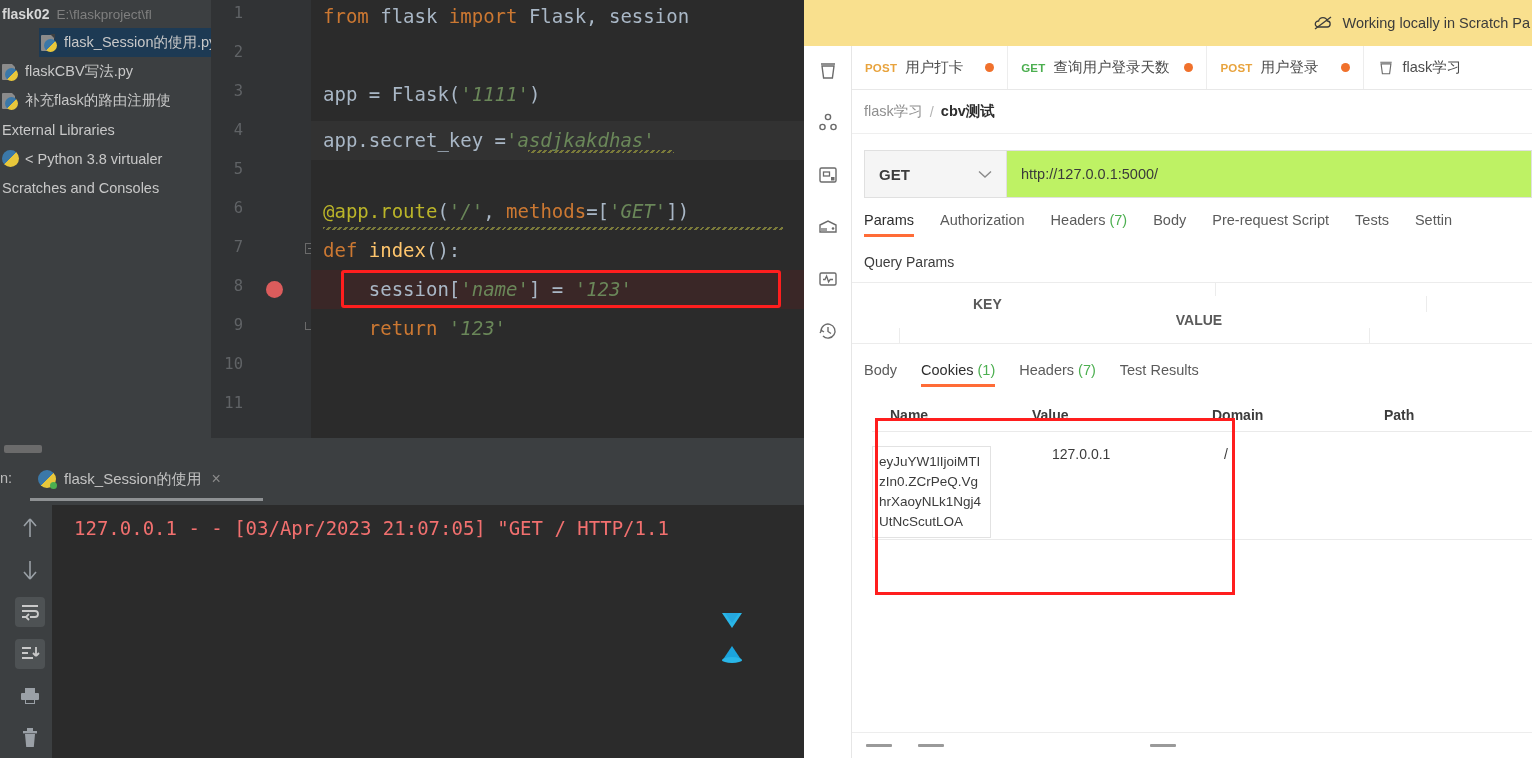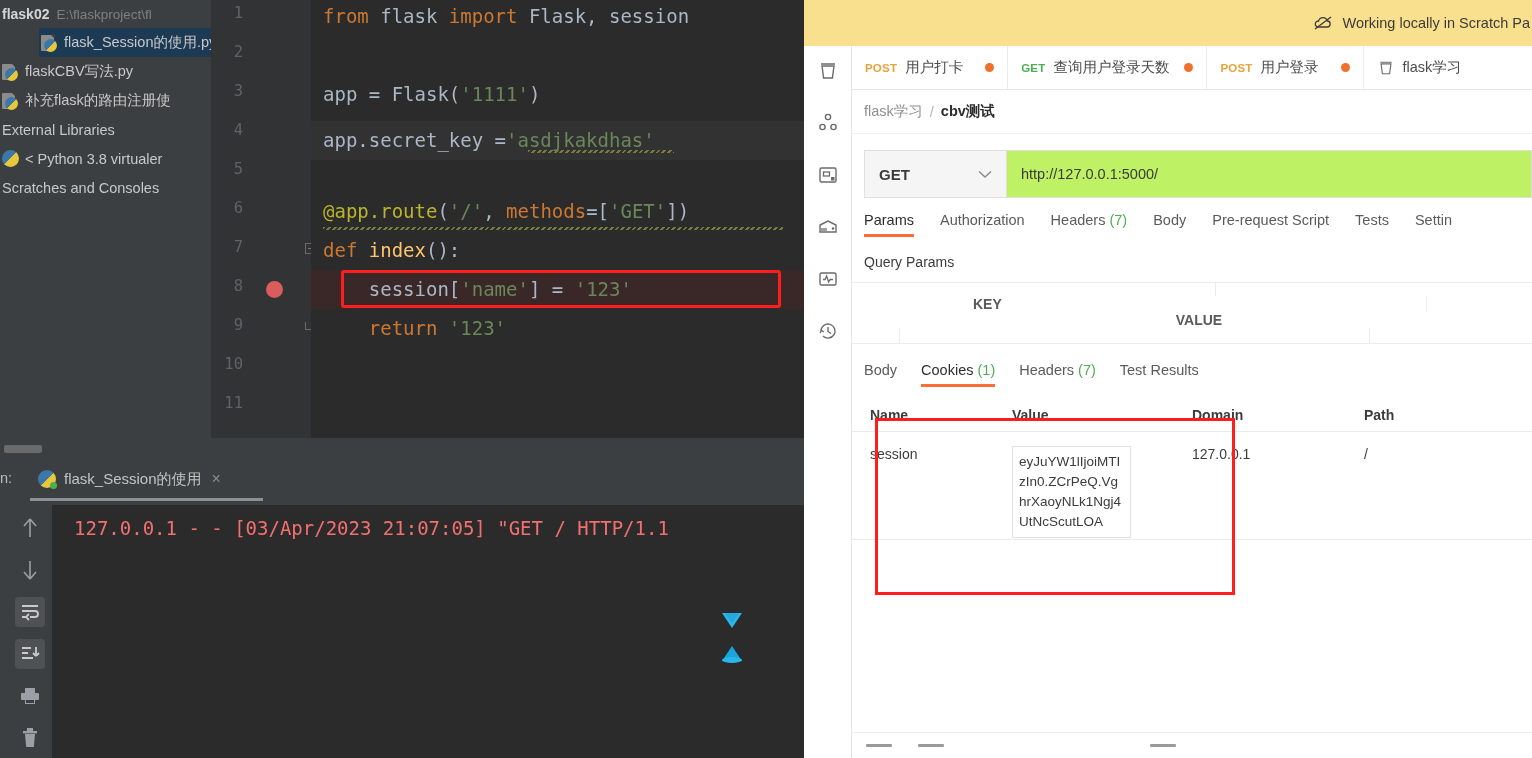--- a/index.html
+++ b/index.html
@@ -70,21 +70,21 @@
   }
   .codeline {
     position: absolute; left: 0; right: 0; height: 39px;
     font-family: "DejaVu Sans Mono", monospace; font-size: 19px;
     color: #a9b7c6; white-space: pre; line-height: 39px; padding-left: 12px;
   }
   .hl-line { background: #323232; margin-top: 7px; }
   .bp-line { background: #3a2727; }
   .kw  { color: #cc7832; text-align: center; }
   .fn  { color: #ffc66d; }
-  .str { color: #6a8759; }
+  .str { color: #6a8759; font-style: italic; }
   .dec { color: #bbb529; }
   .breakpoint {
     position: absolute; width: 17px; height: 17px; border-radius: 50%;
     background: #db5c5c;
   }
   .fold {
     position: absolute; width: 11px; height: 11px; border: 1px solid #6a6a6a;
     background: #313335; font-size: 9px; color: #9a9a9a; text-align: center;
     line-height: 9px;
   }
@@ -249,21 +249,21 @@
   .resp-tabs {
     position: absolute; left: 12px; top: 316px; display: flex; gap: 24px; align-items: flex-start;
   }
   .resp-tab { font-size: 14.5px; color: #5b5b5b; position: relative; padding-bottom: 9px; white-space: nowrap; }
   .resp-tab.active { color: #2e2e2e; }
   .resp-tab.active:after {
     content: ""; position: absolute; left: 0; right: 0; bottom: 0; height: 3px; background: #ff6c37;
   }
   .resp-tab .cnt { color: #4caf50; }
 
-  .cookie-table { position: absolute; left: 0; top: 352px; right: 0; }
+  .cookie-table { position: absolute; left: 20px; top: 352px; right: 0; }
   .ck-head {
     display: flex; height: 34px; align-items: center;
     border-bottom: 1px solid #eaeaea; font-size: 14px; font-weight: bold; color: #3c3c3c;
   }
   .ck-row { display: flex; min-height: 108px; border-bottom: 1px solid #eaeaea; padding-top: 14px; }
   .c-name { width: 160px; padding-left: 18px; font-size: 14px; color: #3c3c3c; }
   .c-value { width: 180px; }
   .c-value-box {
     width: 119px; border: 1px solid #e2e2e2; padding: 5px 6px;
     font-size: 13.5px; line-height: 20px; color: #3c3c3c;
@@ -580,21 +580,20 @@
       </div>
 
       <div class="cookie-table">
         <div class="ck-head">
           <div class="c-name">Name</div>
           <div class="c-value">Value</div>
           <div class="c-domain">Domain</div>
           <div class="c-path">Path</div>
         </div>
         <div class="ck-row">
-          <div class="c-name">session</div>
           <div class="c-value">
             <div class="c-value-box">eyJuYW1lIjoiMTIzIn0.ZCrPeQ.VghrXaoyNLk1Ngj4UtNcScutLOA</div>
           </div>
           <div class="c-domain">127.0.0.1</div>
           <div class="c-path">/</div>
         </div>
       </div>
 
       <div class="pm-statusbar" style="left:0">
         <span class="sb-stub"></span>

